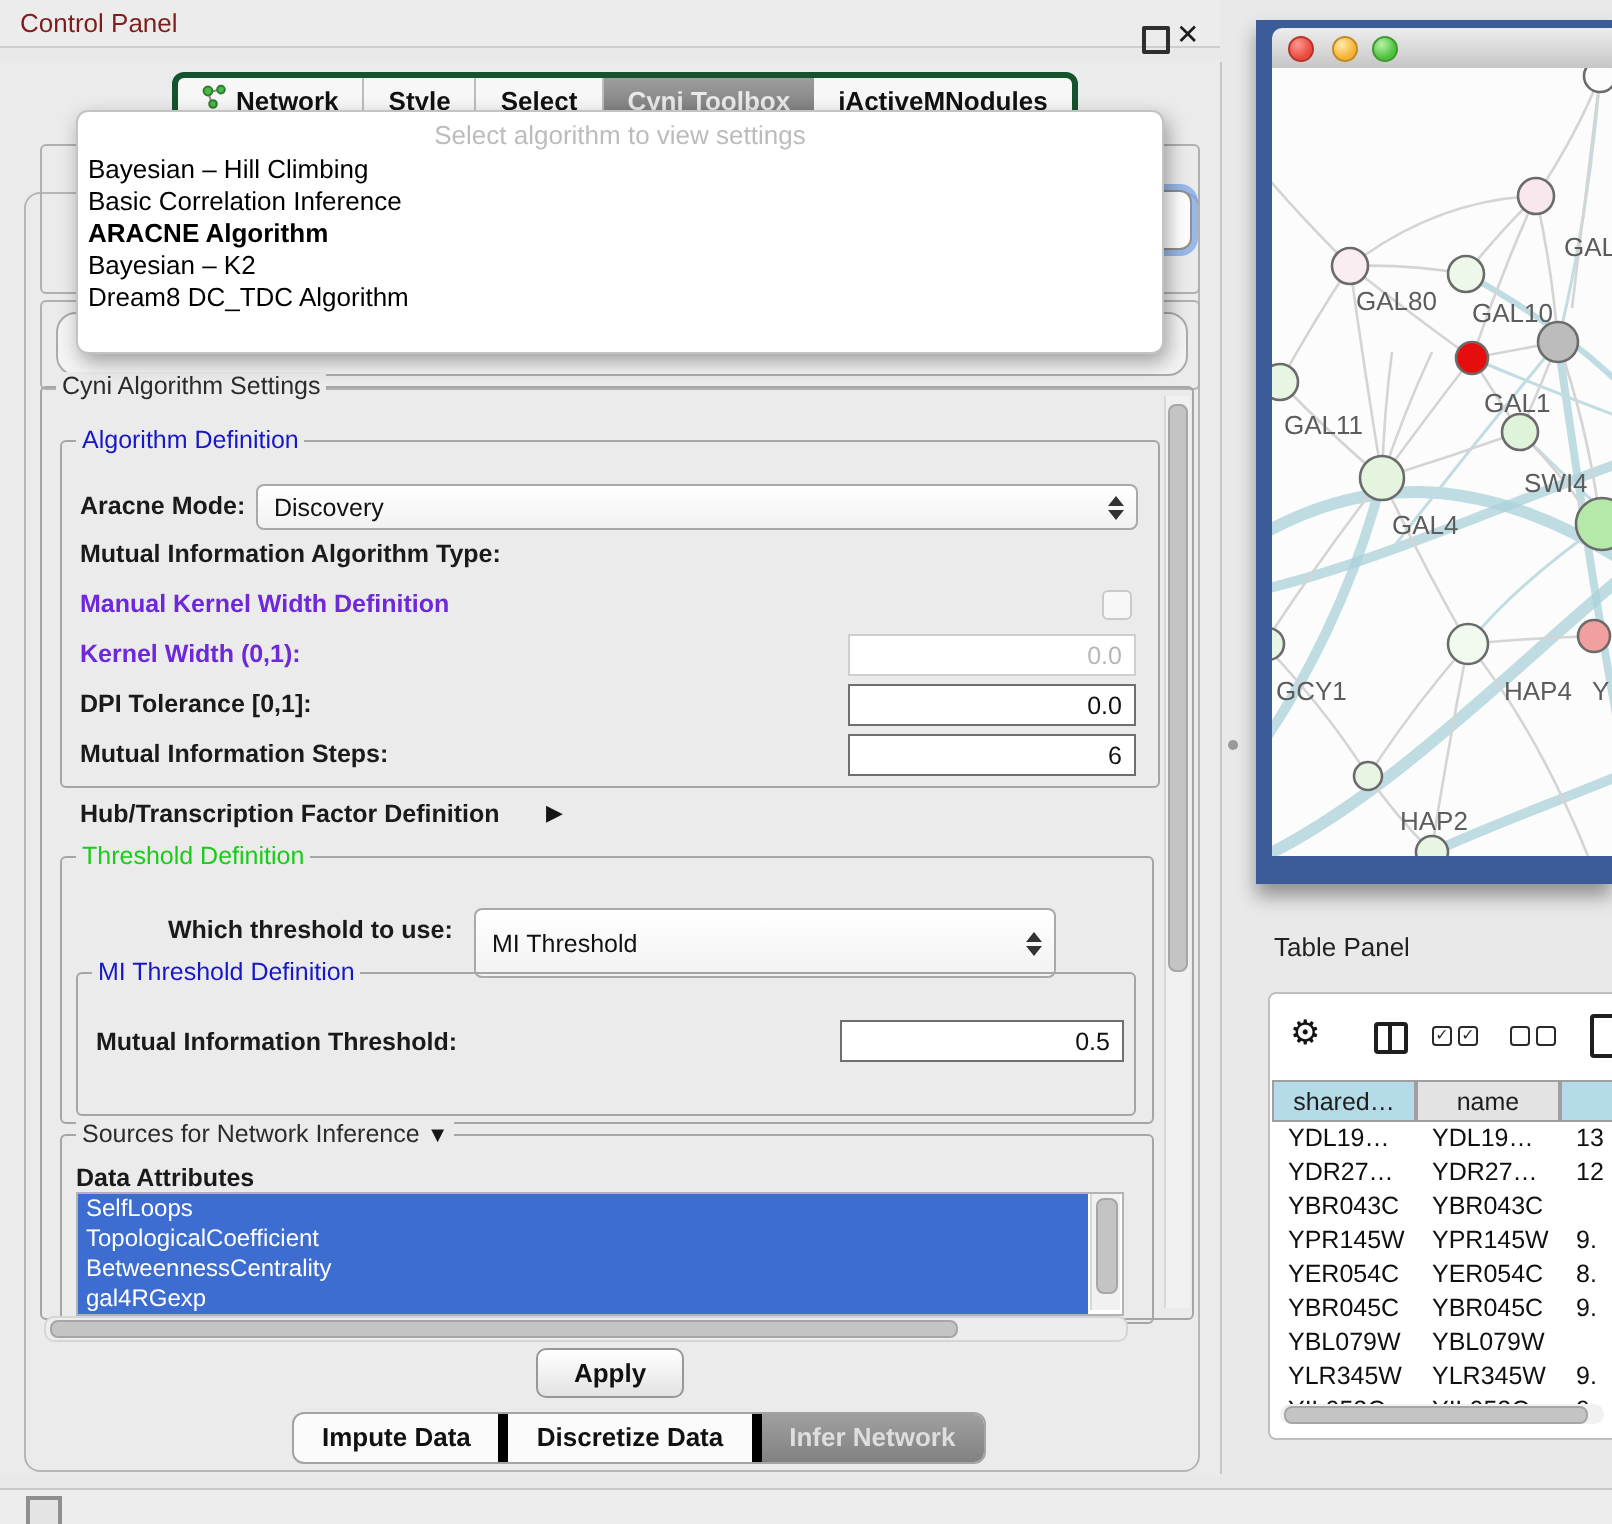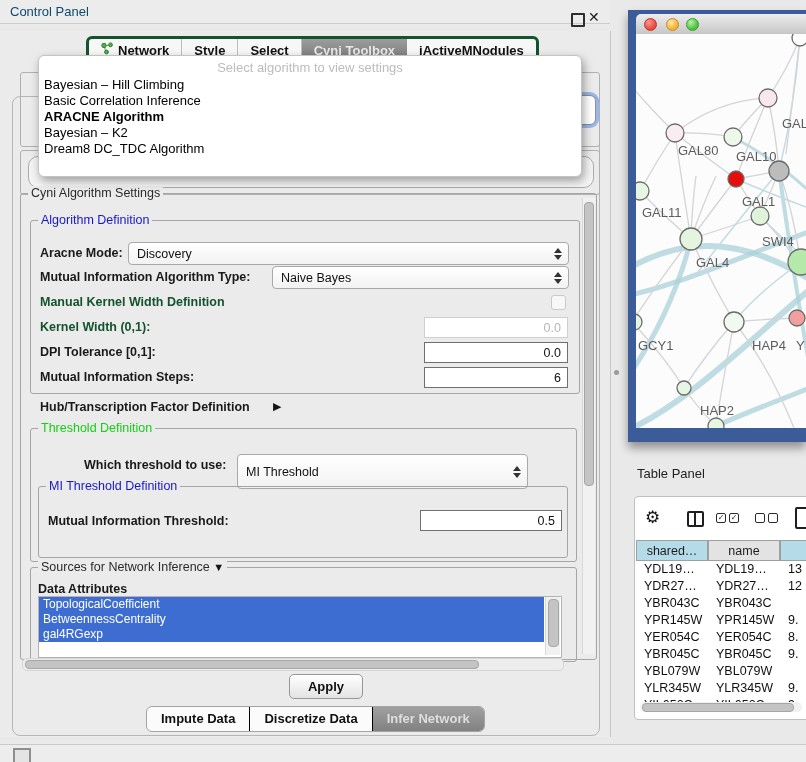--- a/index.html
+++ b/index.html
@@ -2,21 +2,21 @@
 <html><head>
 <meta charset="utf-8">
 <style>
   html,body{margin:0;padding:0;}
   #page{position:relative;width:806px;height:762px;background:#e9e9e9;overflow:hidden;
         font-family:"Liberation Sans","DejaVu Sans",sans-serif;-webkit-font-smoothing:antialiased;}
   .abs{position:absolute;}
   .nowrap{white-space:nowrap;}
   
   #cp-header{left:0;top:8;width:610px;height:23px;background:#ececec;border-bottom:1px solid #cdcdcd;}
-  #cp-title{left:10px;top:0;line-height:23px;font-size:13px;color:#0c4a6e;}
+  #cp-title{left:10px;top:0;line-height:23px;font-size:13px;color:#7f1d1d;}
   #float-ic{left:571px;top:13px;width:10px;height:10px;border:2px solid #2e2e2e;border-radius:1px;}
   #close-ic{left:588px;top:9px;font-size:14px;font-weight:bold;color:#1c1c1c;}
   #cp-body{left:0;top:31px;width:610px;height:706px;background:#ebebeb;border-right:1px solid #c6c6c6;}
   #content-box{left:12px;top:65px;width:586px;height:638px;border:1px solid #b6b6b6;border-radius:8px;background:#ebebeb;}
   
   #top-tabs{left:86px;top:36px;height:23px;display:flex;border:3px solid #14532d;border-radius:6px;background:#f7f7f7;overflow:hidden;}
   .tab{font-size:13px;font-weight:bold;color:#111;line-height:23px;padding:0 12px;border-right:1px solid #bdbdbd;display:flex;align-items:center;gap:5px;}
   .tab:last-child{border-right:none;}
   .tab.sel{background:linear-gradient(#9d9d9d,#767676);color:#e9e9e9;border-right:none;}
   
@@ -27,42 +27,42 @@
   #popup{left:38px;top:55px;width:542px;height:120px;background:#fff;border:1px solid #c3c3c3;border-radius:6px;
          box-shadow:2px 4px 10px rgba(0,0,0,.35);z-index:50;}
   #popup-ph{width:100%;text-align:center;font-size:13px;color:#bcbcbc;line-height:18px;margin-top:3px;}
   .algo-item{font-size:13px;color:#000;line-height:16px;padding-left:5px;white-space:nowrap;}
   .algo-item.sel{font-weight:bold;}
   
   .gbox{border:1px solid #a5a5a5;border-radius:3px;}
   .gtitle{font-size:12.5px;background:#ebebeb;padding:0 3px;white-space:nowrap;color:#2b2b2b;}
   .blue{color:#1717c9;} .green{color:#17cd17;}
   .lbl{font-size:12.5px;font-weight:bold;color:#1a1a1a;white-space:nowrap;}
-  .dis{color:#14532d;}
+  .dis{color:#6d28d9;}
   .combo{background:linear-gradient(#ffffff,#f2f2f2);border:1px solid #a9a9a9;border-radius:4px;
          font-size:12.5px;color:#111;display:flex;align-items:center;padding-left:8px;box-sizing:border-box;}
   .stepper{position:absolute;right:6px;top:50%;transform:translateY(-50%);width:8px;height:12px;}
   .stepper:before,.stepper:after{content:"";position:absolute;left:0;border-left:4px solid transparent;border-right:4px solid transparent;}
   .stepper:before{top:0;border-bottom:5px solid #333;}
   .stepper:after{bottom:0;border-top:5px solid #333;}
   .field{background:#fff;border:1px solid #6f6f6f;font-size:12.5px;color:#111;
          display:flex;align-items:center;justify-content:flex-end;padding:5px 6px;box-sizing:border-box;}
   .field.off{border-color:#cfcfcf;color:#b7b7b7;}
   .tri{font-size:11px;color:#161616;}
   
   #attr-list{left:38px;top:596px;width:522px;height:60px;background:#fff;border:1px solid #b3b3b3;overflow:hidden;}
   .attr-item{height:15px;line-height:15px;font-size:12px;color:#fff;background:#3d6dd0;padding-left:4px;width:501px;}
   .vsb{background:#f1f1f1;border-left:1px solid #d8d8d8;}
   .thumb{background:#c4c4c4;border:1px solid #a6a6a6;border-radius:4px;}
   
   #apply-btn{left:268px;top:674px;width:72px;height:23px;background:linear-gradient(#ffffff,#e3e3e3);
              border:1px solid #979797;border-radius:5px;font-size:13px;font-weight:bold;color:#111;
-             display:flex;align-items:center;justify-content:center;margin-left:21px;}
+             display:flex;align-items:center;justify-content:center;}
   #bottom-tabs{left:146px;top:706px;height:24px;display:flex;border:1px solid #a3a3a3;border-radius:6px;background:#fbfbfb;overflow:hidden;}
-  .btab{font-size:13px;font-weight:bold;color:#111;line-height:24px;padding:0 14px;border-right:1px solid #000000;}
+  .btab{font-size:13px;font-weight:bold;color:#111;line-height:24px;padding:0 14px;border-right:5px solid #000000;}
   .btab:last-child{border-right:none;}
   .btab.sel{background:linear-gradient(#a0a0a0,#818181);color:#dedede;}
   #south-strip{left:0;top:744px;width:806px;height:18px;background:#ededed;border-top:1px solid #c9c9c9;}
   #south-ic{left:13px;top:748px;width:14px;height:13px;border:2px solid #8f8f8f;background:#e4e4e4;}
   #divider-dot{left:614px;top:370px;width:5px;height:5px;background:#9a9a9a;border-radius:50%;}
   
   #net-frame{left:628px;top:10px;width:178px;height:432px;background:#3b5b99;box-shadow:0 6px 9px rgba(0,0,0,.38);}
   #net-titlebar{left:636px;top:14px;width:170px;height:20px;background:linear-gradient(#ededed,#c6c6c6);
                 border-bottom:1px solid #939393;border-top-left-radius:5px;}
   .light{width:11px;height:11px;border-radius:50%;top:4px;position:absolute;}
@@ -154,24 +154,20 @@
   <div class="abs gbox" style="left:30px;top:220px;width:548px;height:172px;"></div>
   <span class="abs gtitle blue" style="left:38px;top:213px;">Algorithm Definition</span>
 
   <span class="abs lbl" style="left:40px;top:246px;">Aracne Mode:</span>
   <div class="abs combo" style="left:128px;top:242px;width:441px;height:23px;">
     <span>Discovery</span>
     <span class="stepper"></span>
   </div>
 
   <span class="abs lbl" style="left:40px;top:270px;">Mutual Information Algorithm Type:</span>
-  <div class="abs combo" style="left:272px;top:266px;width:297px;height:23px;">
-    <span>Naive Bayes</span>
-    <span class="stepper"></span>
-  </div>
 
   <span class="abs lbl dis" style="left:40px;top:295px;">Manual Kernel Width Definition</span>
   <div class="abs" style="left:551px;top:295px;width:13px;height:13px;border:1px solid #c9c9c9;border-radius:3px;background:#f7f7f7;"></div>
 
   <span class="abs lbl dis" style="left:40px;top:320px;">Kernel Width (0,1):</span>
   <div class="abs field off" style="left:424px;top:317px;width:144px;height:21px;">0.0</div>
 
   <span class="abs lbl" style="left:40px;top:345px;">DPI Tolerance [0,1]:</span>
   <div class="abs field" style="left:424px;top:342px;width:144px;height:21px;">0.0</div>
 
@@ -193,20 +189,21 @@
   <div class="abs gbox" style="left:38px;top:486px;width:528px;height:70px;"></div>
   <span class="abs gtitle blue" style="left:46px;top:479px;">MI Threshold Definition</span>
   <span class="abs lbl" style="left:48px;top:514px;">Mutual Information Threshold:</span>
   <div class="abs field" style="left:420px;top:510px;width:142px;height:21px;">0.5</div>
 
   <div class="abs gbox" style="left:30px;top:567px;width:545px;height:93px;"></div>
   <span class="abs gtitle" style="left:38px;top:560px;"><span>Sources for Network Inference</span> <span class="tri">▼</span></span>
   <span class="abs lbl" style="left:38px;top:582px;">Data Attributes</span>
 
   <div class="abs" id="attr-list">
+      <div class="attr-item">SelfLoops</div>
       <div class="attr-item">TopologicalCoefficient</div>
       <div class="attr-item">BetweennessCentrality</div>
       <div class="attr-item">gal4RGexp</div>
     </div>
   <div class="abs vsb" style="left:545px;top:597px;width:14px;height:58px;">
     <div class="thumb" style="position:absolute;left:2px;top:2px;width:9px;height:46px;"></div>
   </div>
   <div class="abs" id="hsb-main">
       <div class="thumb"></div>
     </div>

